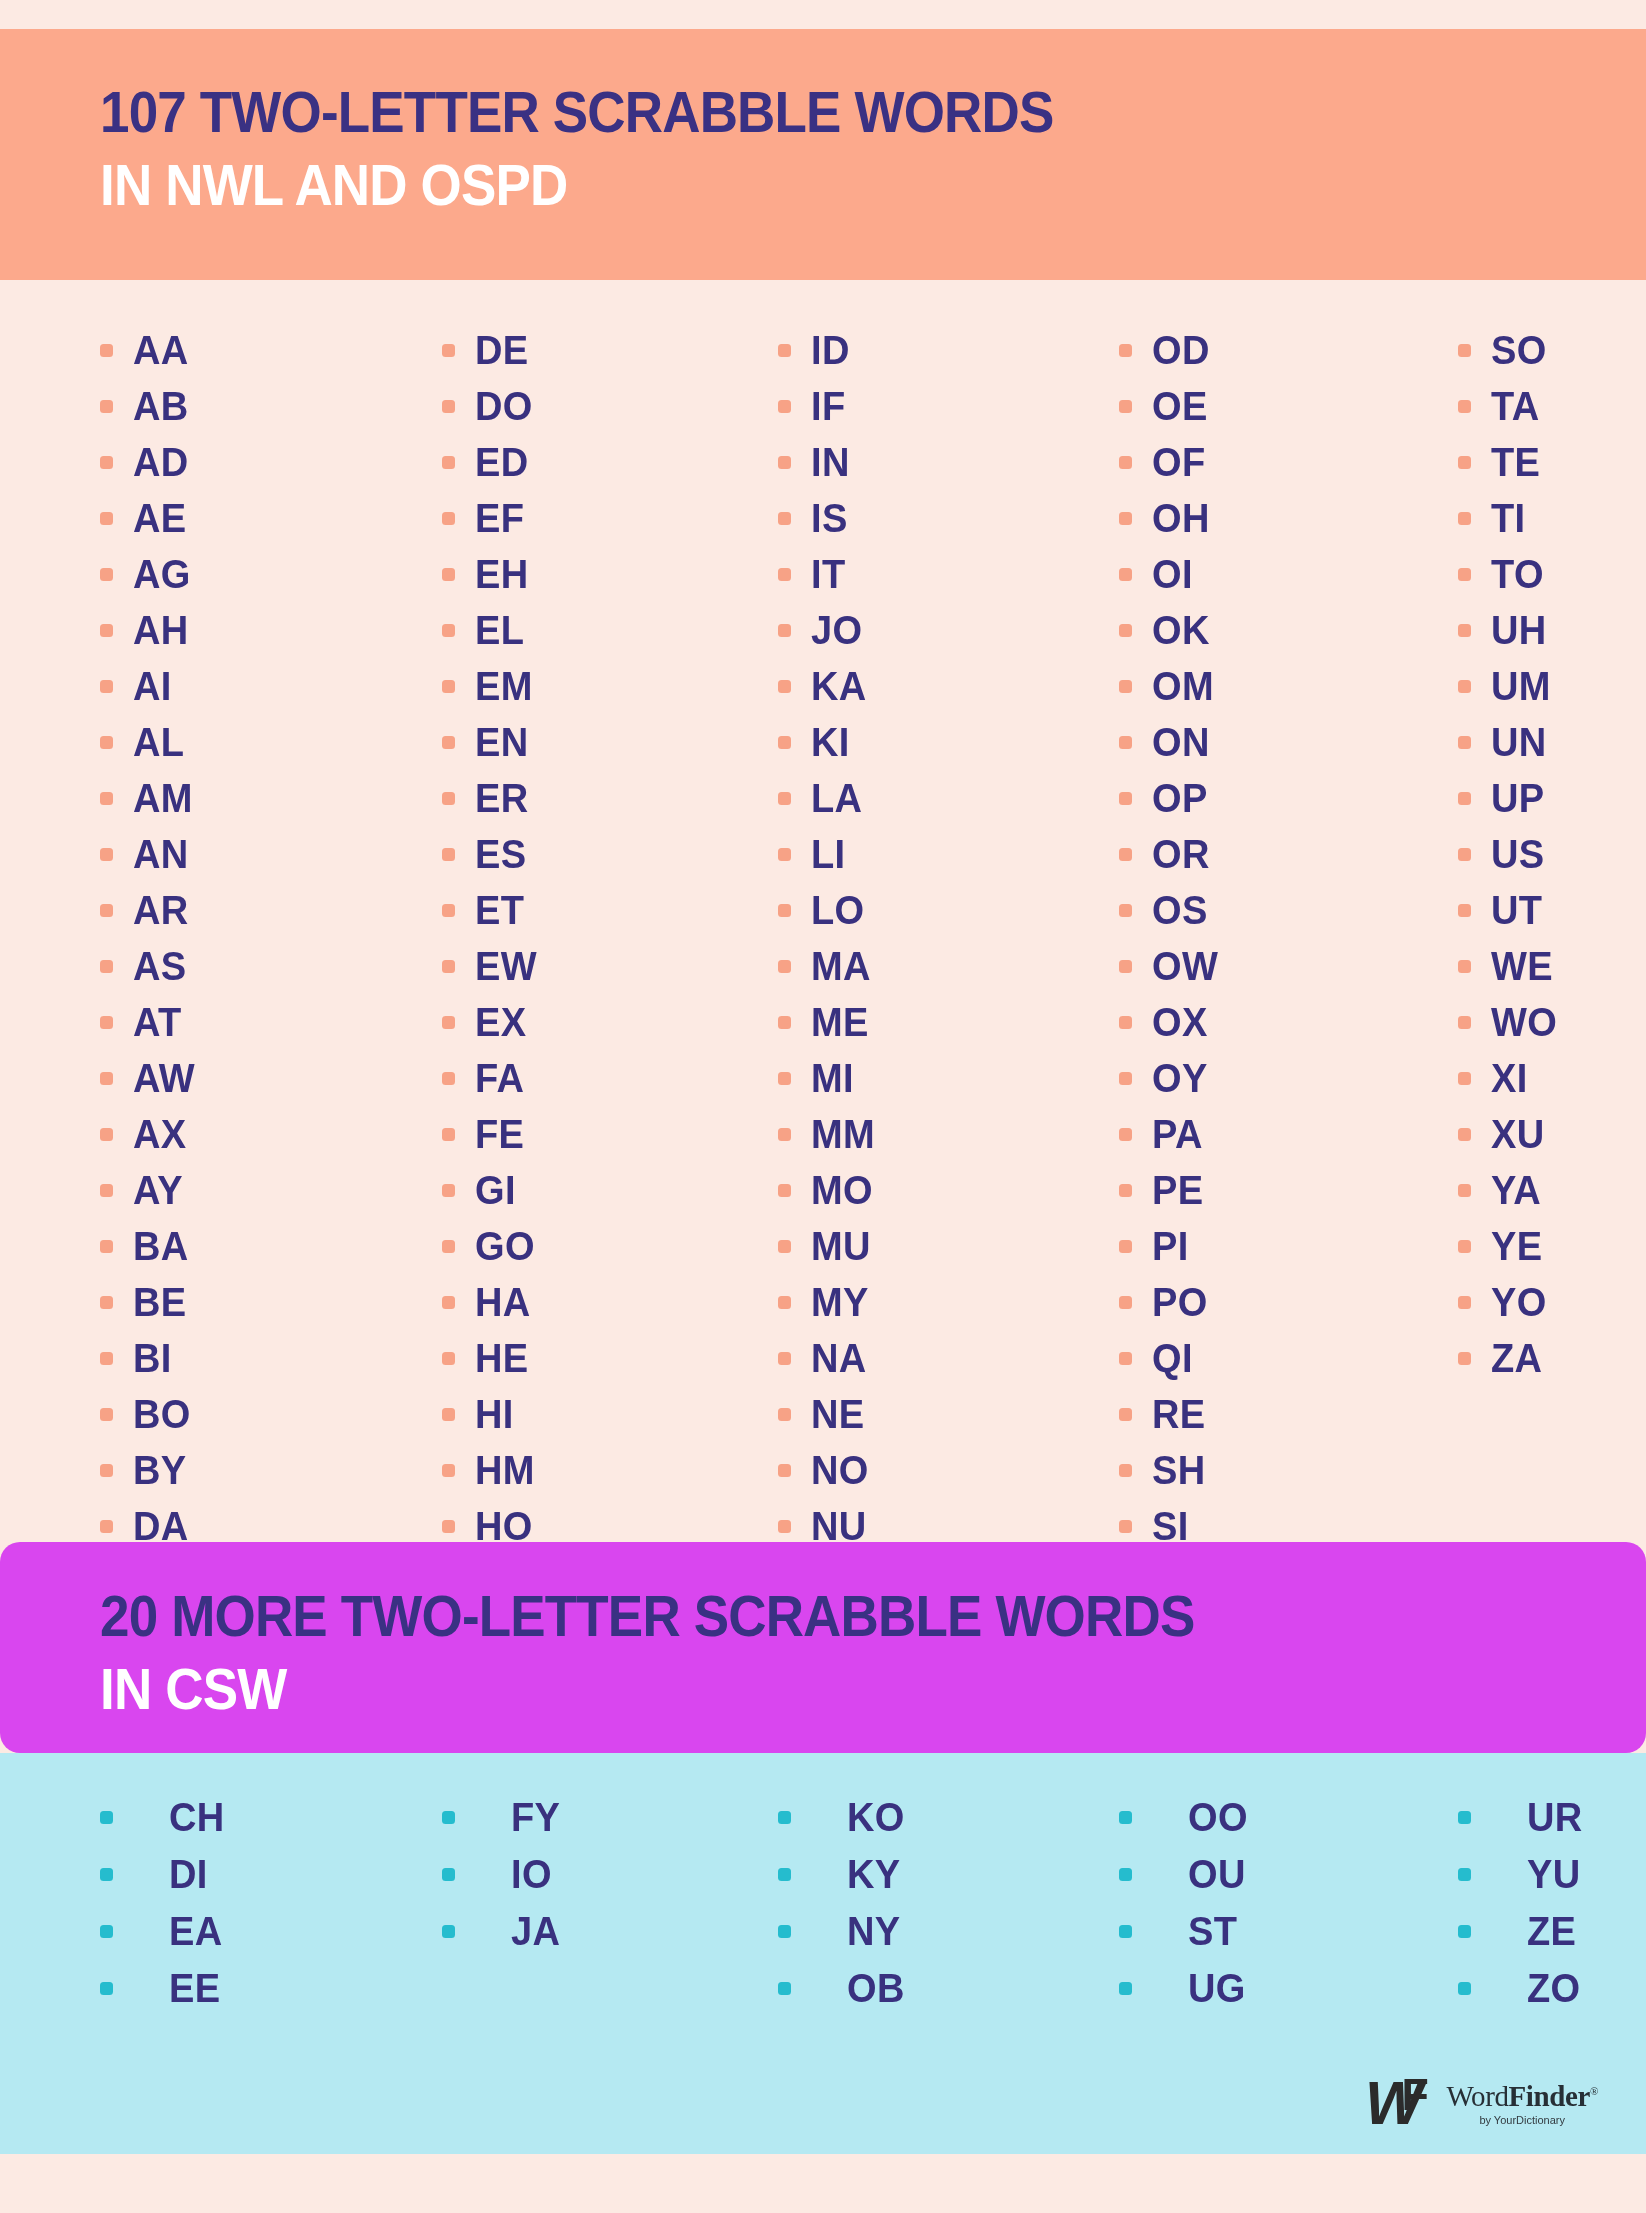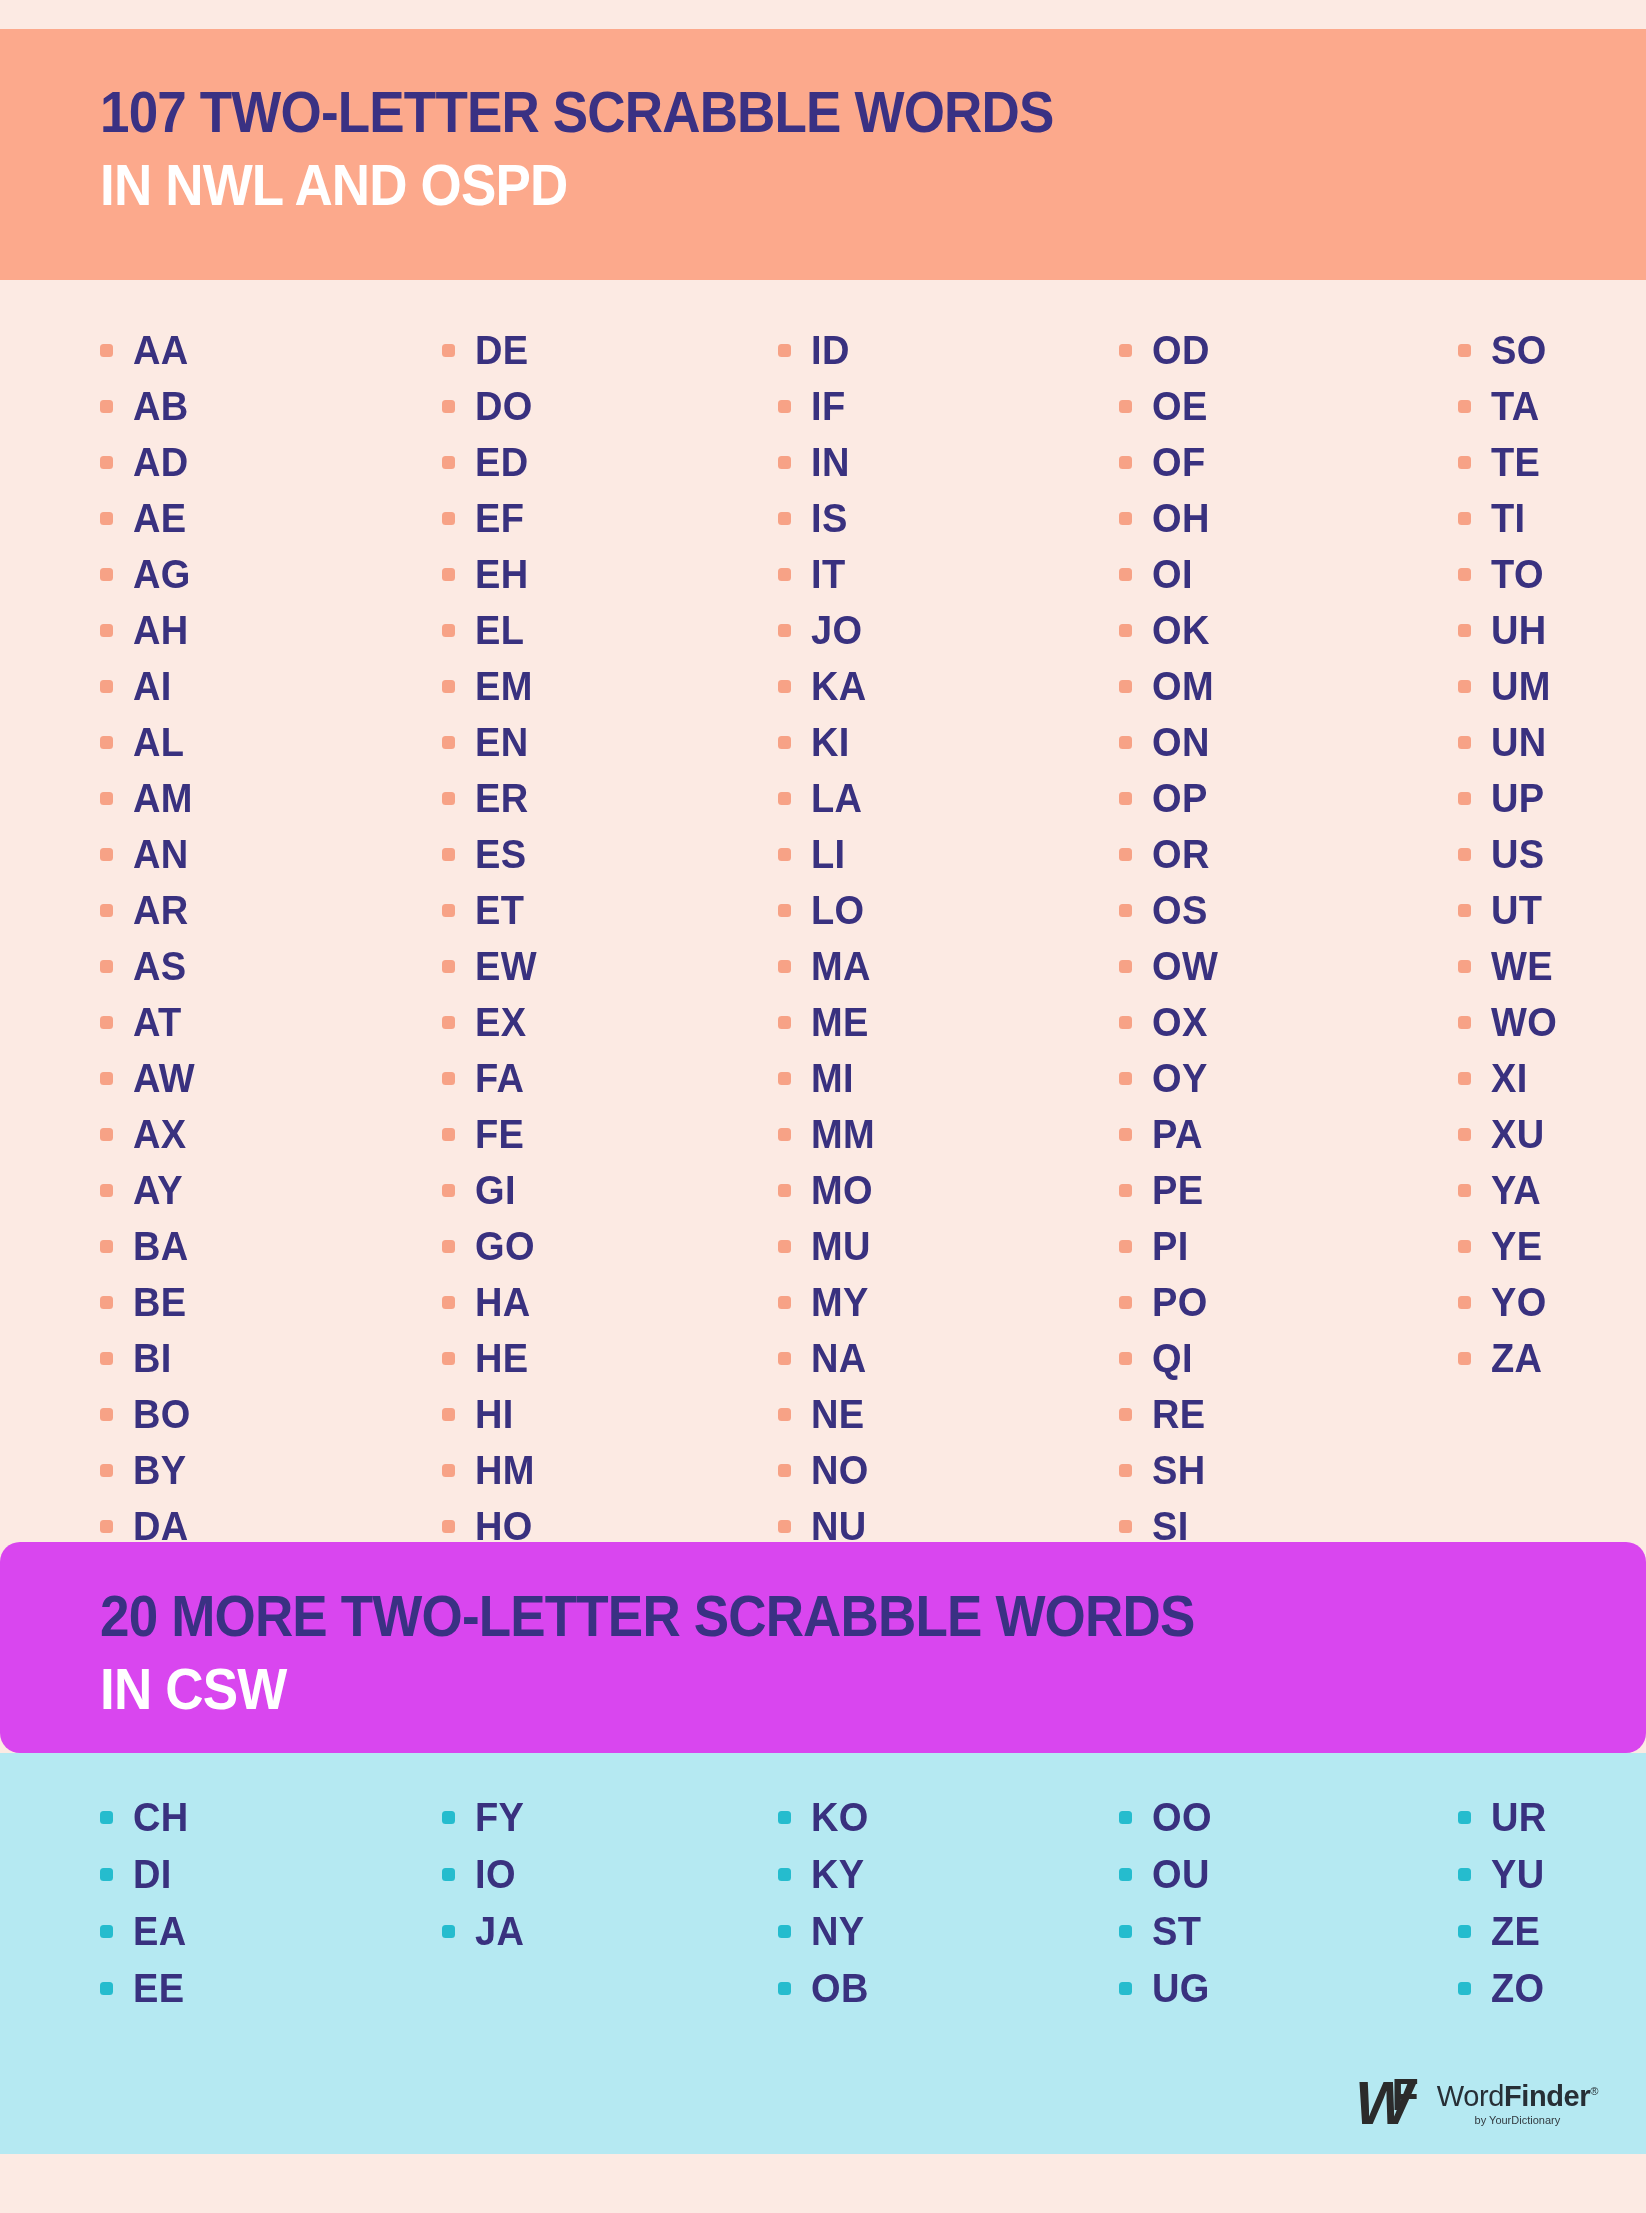--- a/index.html
+++ b/index.html
@@ -56,21 +56,21 @@
     background: #B5E9F2;
     padding-top: 36px;
     position: relative;
   }
   .word-col { display: flex; flex-direction: column; }
   .word-item {
     display: flex;
     align-items: center;
     height: 56px;
   }
-  .section-csw .word-item { height: 57px; }
+  .section-csw .word-item { height: 57px; gap: 36px; }
   .bullet {
     flex: 0 0 auto;
     width: 13px;
     height: 13px;
     border-radius: 3.5px;
     margin-right: 20px;
   }
   .section-nwl .bullet { background: #F7A286; }
   .section-csw .bullet { background: #25BCCE; }
   .word-label {
@@ -92,20 +92,21 @@
     align-items: flex-start;
   }
   .logo-mark { width: 67px; height: 64px; margin-right: 10.4px; }
   .logo-text { display: flex; flex-direction: column; align-items: center; padding-top: 5.2px; }
   .logo-brand {
     font-size: 29px;
     color: #272F36;
     letter-spacing: -0.4px;
     line-height: 31px;
     white-space: nowrap;
+    font-family: Liberation Serif, serif;
   }
   .logo-brand .w-word { font-weight: normal; }
   .logo-brand .w-finder { font-weight: bold; }
   .logo-reg { font-size: 11.2px; vertical-align: super; font-weight: normal; }
   .logo-byline {
     font-size: 11px;
     color: #333B41;
     margin-top: 2.6px;
     white-space: nowrap;
   }

